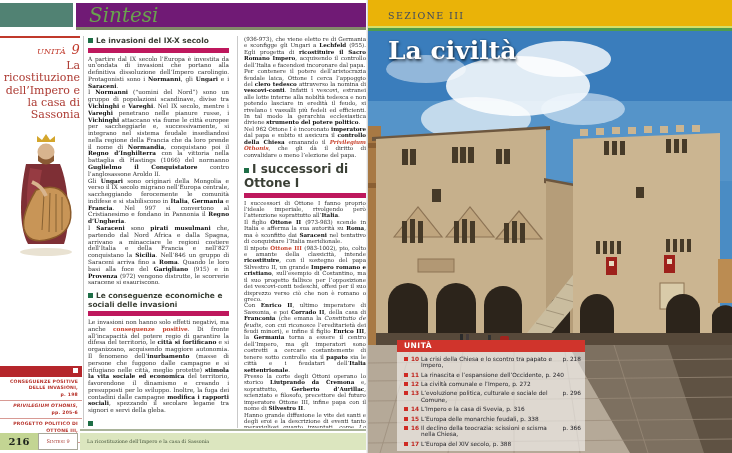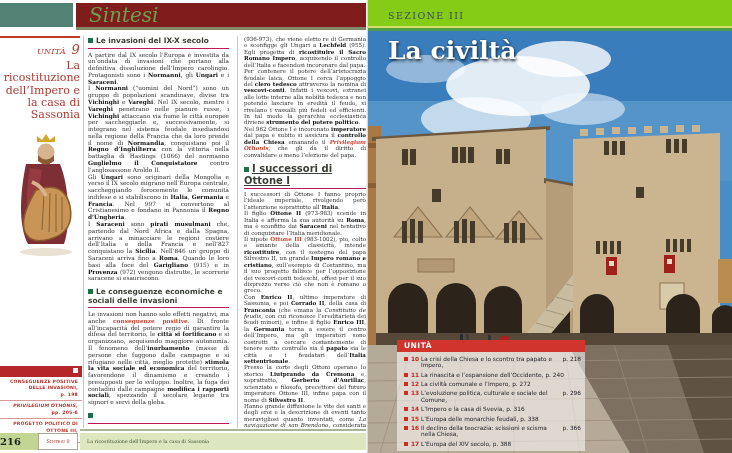--- a/index.html
+++ b/index.html
@@ -3,21 +3,21 @@
 <meta charset="utf-8">
 <style>
   html,body{margin:0;padding:0;}
   body{width:732px;height:453px;position:relative;overflow:hidden;background:#fff;
        font-family:"DejaVu Serif",serif;-webkit-font-smoothing:antialiased;}
   .spread{position:absolute;inset:0;}
 
   
   .page-left{position:absolute;left:0;top:0;width:368px;height:453px;background:#fff;}
   .teal-block{position:absolute;left:0;top:3px;width:73px;height:24px;background:#518273;}
-  .sintesi-band{position:absolute;left:76px;top:3px;width:292px;height:24px;background:#7f1d1d;}
+  .sintesi-band{position:absolute;left:76px;top:3px;width:292px;height:24px;background:#701a75;}
   .sintesi{display:block;padding-left:13px;font-style:italic;font-size:20px;line-height:24px;color:#69a14e;}
   .olive-rule{position:absolute;left:76px;top:27px;width:292px;height:3px;background:#83896a;}
 
   .sidebar{position:absolute;left:0;top:36px;width:80px;}
   .unit-kicker{border-top:2px solid #c0392b;padding-top:1px;text-align:right;color:#c0392b;
                font-style:italic;letter-spacing:.3px;}
   .uk-label{font-size:8px;}
   .uk-num{font-size:13px;}
   .unit-title{margin-top:2px;text-align:right;color:#ad3b33;font-size:11px;line-height:1.12;}
   .illustration{display:block;margin:10px 0 0 8px;}
@@ -38,40 +38,40 @@
 
   .col{position:absolute;top:36px;height:392px;overflow:hidden;}
   .col1{left:88px;width:141px;}
   .col2{left:244px;width:122px;}
   .para{margin:0;text-align:justify;color:#2e2e2e;}
   .col1 .para{font-size:5.8px;line-height:1.17;}
   .col2 .para{font-size:5.6px;line-height:1.15;}
   .para b{color:#101010;}
   .kw{color:#c8432e;font-weight:bold;}
   .shead{font-family:"DejaVu Sans",sans-serif;font-weight:bold;color:#3a3f35;
-         border-bottom:1px solid #be185d;padding-bottom:2px;margin:6px 0 3px;}
+         border-bottom:5px solid #be185d;padding-bottom:2px;margin:6px 0 3px;}
   .col1 .shead{font-size:7.4px;line-height:1.15;}
-  .col2 .shead{font-size:10px;line-height:1.15;margin:5px 0 2px;text-decoration:underline;}
+  .col2 .shead{font-size:12px;line-height:1.15;margin:5px 0 2px;}
   .section:first-child .shead{margin-top:1px;}
   .sq{display:inline-block;width:5px;height:5px;background:#1e6e46;margin-right:3px;}
 
   .strip-line{position:absolute;left:80px;top:429px;width:288px;height:2px;background:#a9b39a;}
   .footer-row{position:absolute;left:0;top:433px;width:368px;height:17px;}
   .pageno{position:absolute;left:0;top:0;width:38px;height:17px;background:#c3d593;
-          font-weight:bold;font-size:10px;line-height:17px;color:#1d241d;}
+          font-weight:bold;font-size:10px;line-height:17px;text-align:center;color:#1d241d;}
   .pagetab{position:absolute;left:38px;top:0;width:40px;height:17px;box-sizing:border-box;
            background:#fff;border:1px solid #a8a89a;font-variant:small-caps;font-size:5px;
            line-height:15px;text-align:center;color:#a93b33;}
   .running{position:absolute;left:80px;top:0;width:288px;height:17px;background:#dce6bf;
            font-size:4.8px;line-height:17px;color:#44543a;padding-left:7px;box-sizing:border-box;}
 
   
   .gutter{position:absolute;left:366px;top:0;width:3px;height:453px;
           background:linear-gradient(to right,#ffffff,#d8d8d8,#ffffff);}
-  .page-right{position:absolute;left:368px;top:0;width:364px;height:453px;background:#84cc16;}
+  .page-right{position:absolute;left:368px;top:0;width:364px;height:453px;background:#eab308;}
   .kicker{position:absolute;left:20px;top:10px;font-size:9.5px;letter-spacing:1.4px;color:#3b4963;}
   .green-rule{position:absolute;left:0;top:26px;width:364px;height:5px;
               background:linear-gradient(#d6df66 0 2px,#4f9d4c 2px 100%);}
   .photo{position:absolute;left:0;top:31px;width:364px;height:422px;overflow:hidden;background:#4a8cc4;}
   .photo svg{position:absolute;left:0;top:0;}
   .cover-title{position:absolute;left:20px;color:#fff;font-weight:bold;font-size:25px;line-height:1.1;
                text-shadow:1px 2px 3px rgba(10,22,34,.75), 0 0 2px rgba(10,22,34,.4);}
   .t1{top:6px;} .t2{top:43px;}
   .units-panel{position:absolute;left:29px;top:309px;width:188px;}
   .units-bar{height:12px;background:#d0342c;color:#fff;font-family:"DejaVu Sans",sans-serif;

